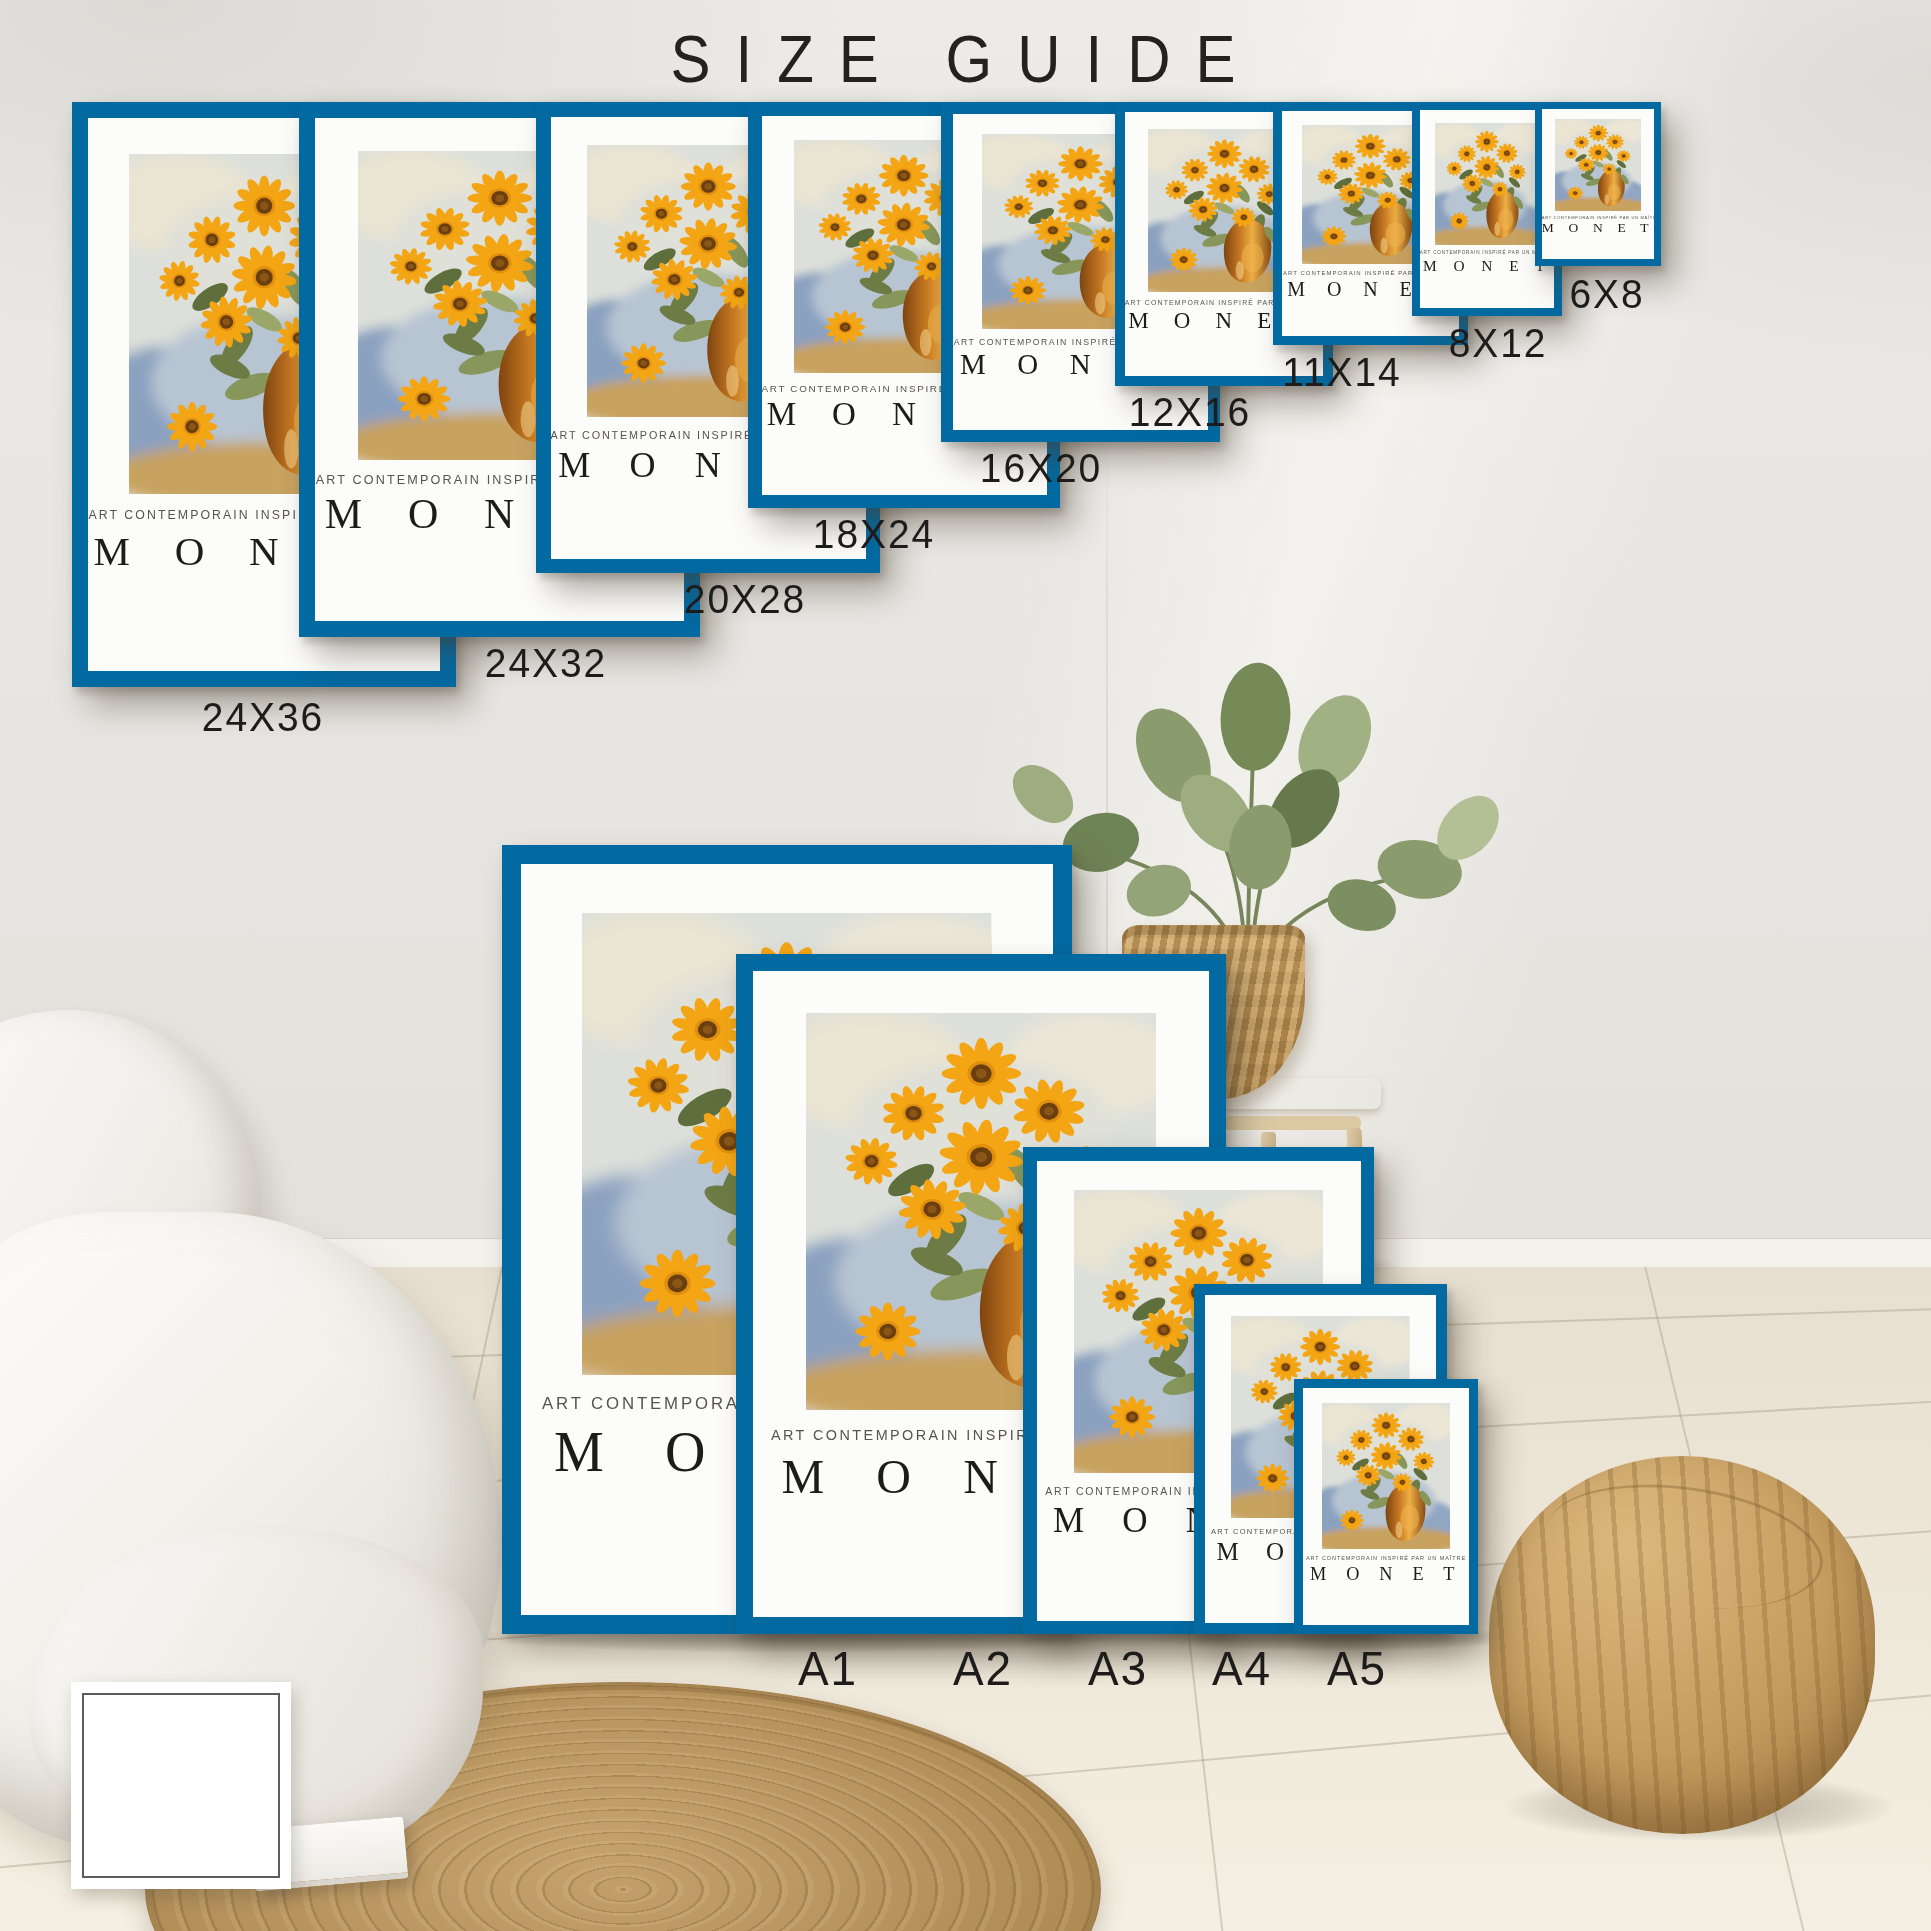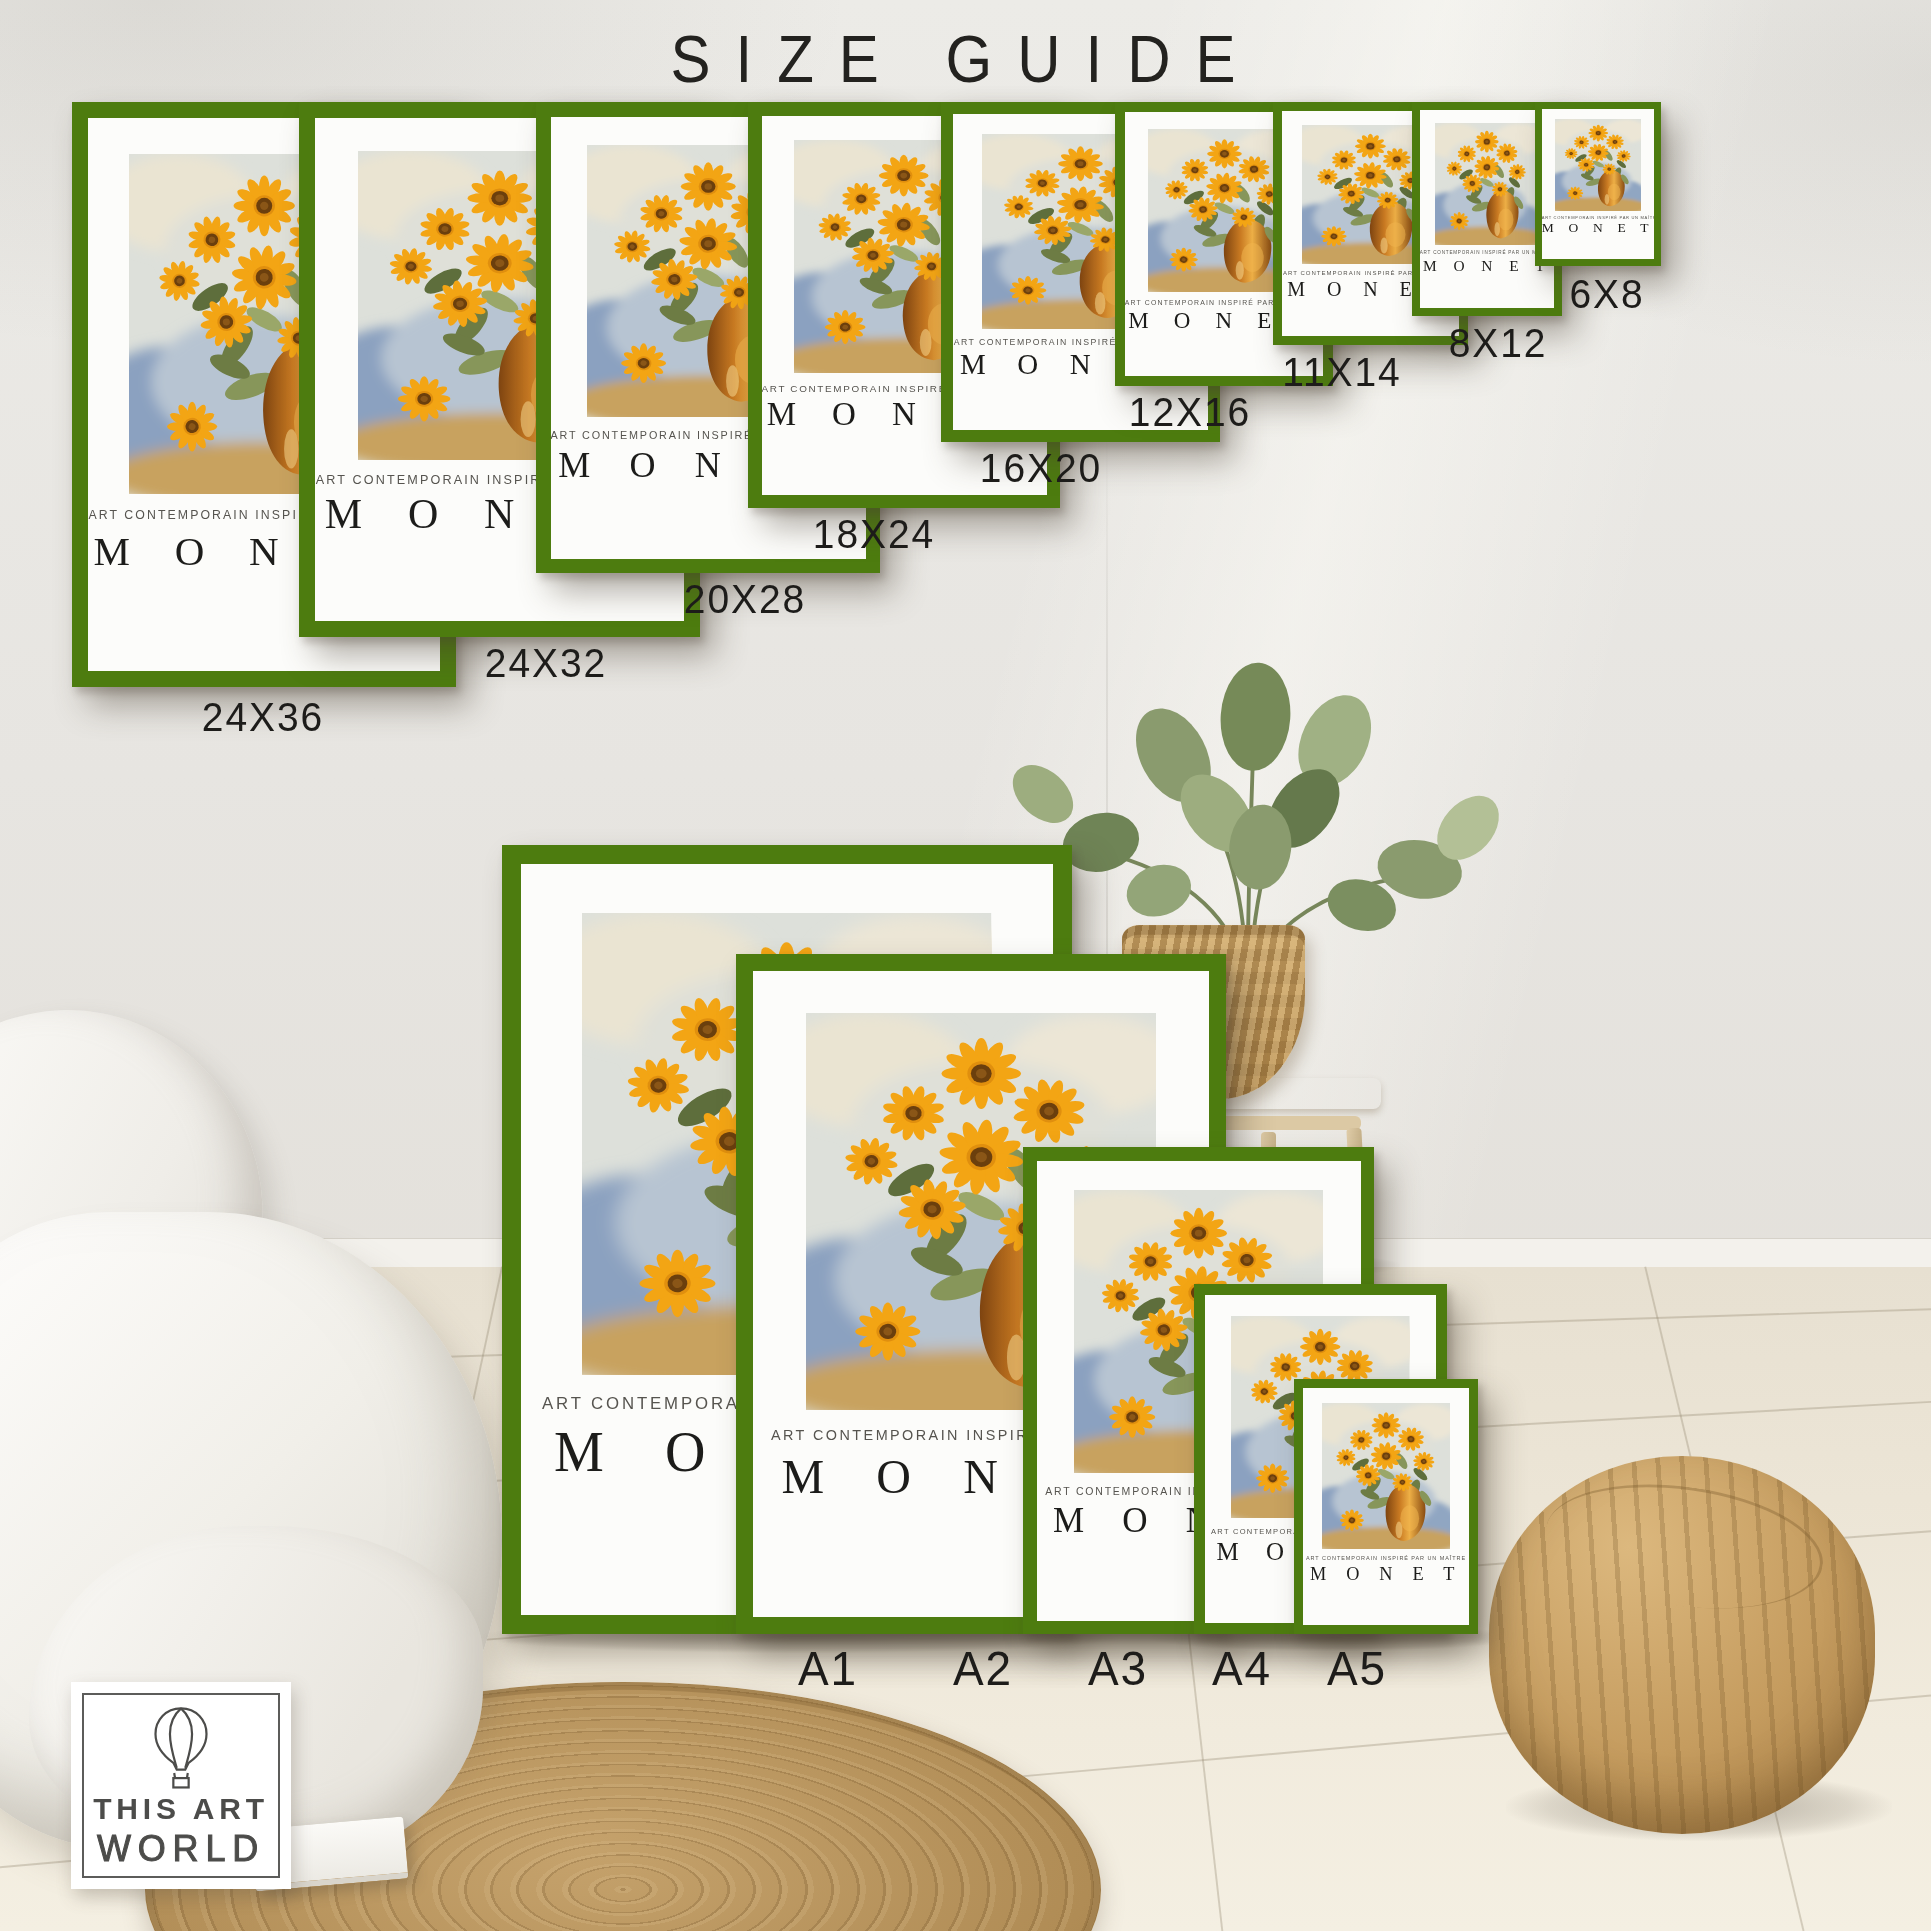--- a/index.html
+++ b/index.html
@@ -16,21 +16,21 @@
           radial-gradient(869px 483px at 100% 4%,rgba(120,114,104,.12),transparent 60%)}
   .wall-seam{position:absolute;left:1106px;top:415px;width:1.9px;height:830px;z-index:0;
         background:linear-gradient(180deg,transparent,rgba(90,85,75,.10) 30%,rgba(90,85,75,.12) 80%,transparent)}
   .baseboard{position:absolute;left:0;top:1238px;width:1931px;height:29px;z-index:1;
         background:#f3f1ec;border-top:1.9px solid #d6d2c9;border-bottom:1.9px solid #c9c3b6}
   .floor{position:absolute;left:0;top:1267px;width:1931px;height:664px;z-index:1;
         background:linear-gradient(180deg,#e7e0d1 0%,#ece5d6 35%,#f1ebdd 70%,#f4efe2 100%)}
   .floor-lines{position:absolute;inset:0;z-index:1;pointer-events:none}
 
   
-  .frame{position:absolute;box-sizing:border-box;background:#4d7c0f;padding:var(--bw);
+  .frame{position:absolute;box-sizing:border-box;background:#0369a1;padding:var(--bw);
          box-shadow:15.4px 19.3px 31px rgba(75,65,50,.42),3.9px 5.8px 7.7px rgba(75,65,50,.25)}
   .frame .mat{position:relative;width:100%;height:100%;background:#fcfcfa;overflow:hidden}
   .art{position:absolute;left:11.5%;top:6.5%;width:77%;height:61.5%}
   .poster-subtitle{position:absolute;top:70.6%;left:0;width:100%;text-align:center;
          font-size:.30em;letter-spacing:.17em;color:#56544f;white-space:nowrap}
   .poster-artist{position:absolute;top:74%;left:0;width:100%;text-align:center;
          font-family:"Liberation Serif",serif;font-size:1em;letter-spacing:.42em;
          color:#1c1c1a;white-space:nowrap}
 
   .size-label{position:absolute;transform:translateX(-50%) scaleY(1.06);z-index:24;
@@ -380,28 +380,14 @@
 <div class="size-label a-label" style="left:983px;top:1641px">A2</div>
 <div class="size-label a-label" style="left:1118px;top:1641px">A3</div>
 <div class="size-label a-label" style="left:1242px;top:1641px">A4</div>
 <div class="size-label a-label" style="left:1357px;top:1641px">A5</div>
 
 <div class="pouf"></div>
 <div class="pouf-seam"></div>
 
 <div class="logo">
   <div class="logo-border"></div>
-  <div class="logo-inner">
-    <svg class="logo-balloon" width="60" height="85" viewBox="0 0 70 100">
-      <g fill="none" stroke="#4c4c4a" stroke-width="2.6">
-        <path d="M35 4 C17 4 5 18 5 34 c0 14 10 26 21 34 l4 8 h10 l4 -8 c11 -8 21 -20 21 -34 C65 18 53 4 35 4 Z"></path>
-        <path d="M35 4 C26 12 22 22 22 34 c0 14 4 26 8 40"></path>
-        <path d="M35 4 C44 12 48 22 48 34 c0 14 -4 26 -8 40"></path>
-        <line x1="27" y1="80" x2="28" y2="86"></line>
-          <line x1="43" y1="80" x2="42" y2="86"></line>
-        <rect x="26" y="86" width="18" height="11"></rect>
-      </g>
-    </svg>
-    <div class="logo-line1">THIS ART</div>
-    <div class="logo-line2">WORLD</div>
-  </div>
 </div>
 
 
 </body></html>

